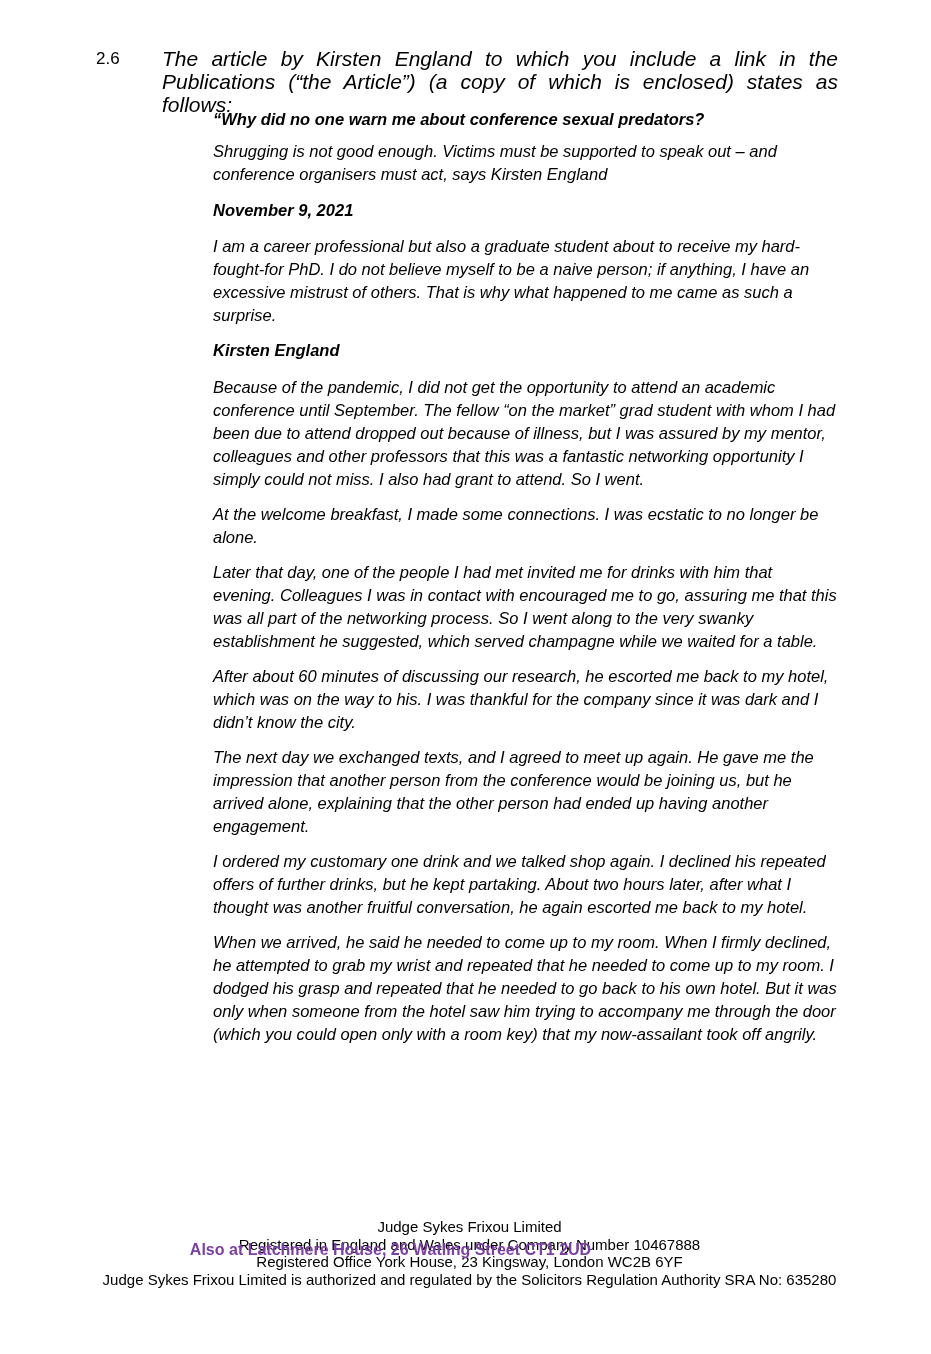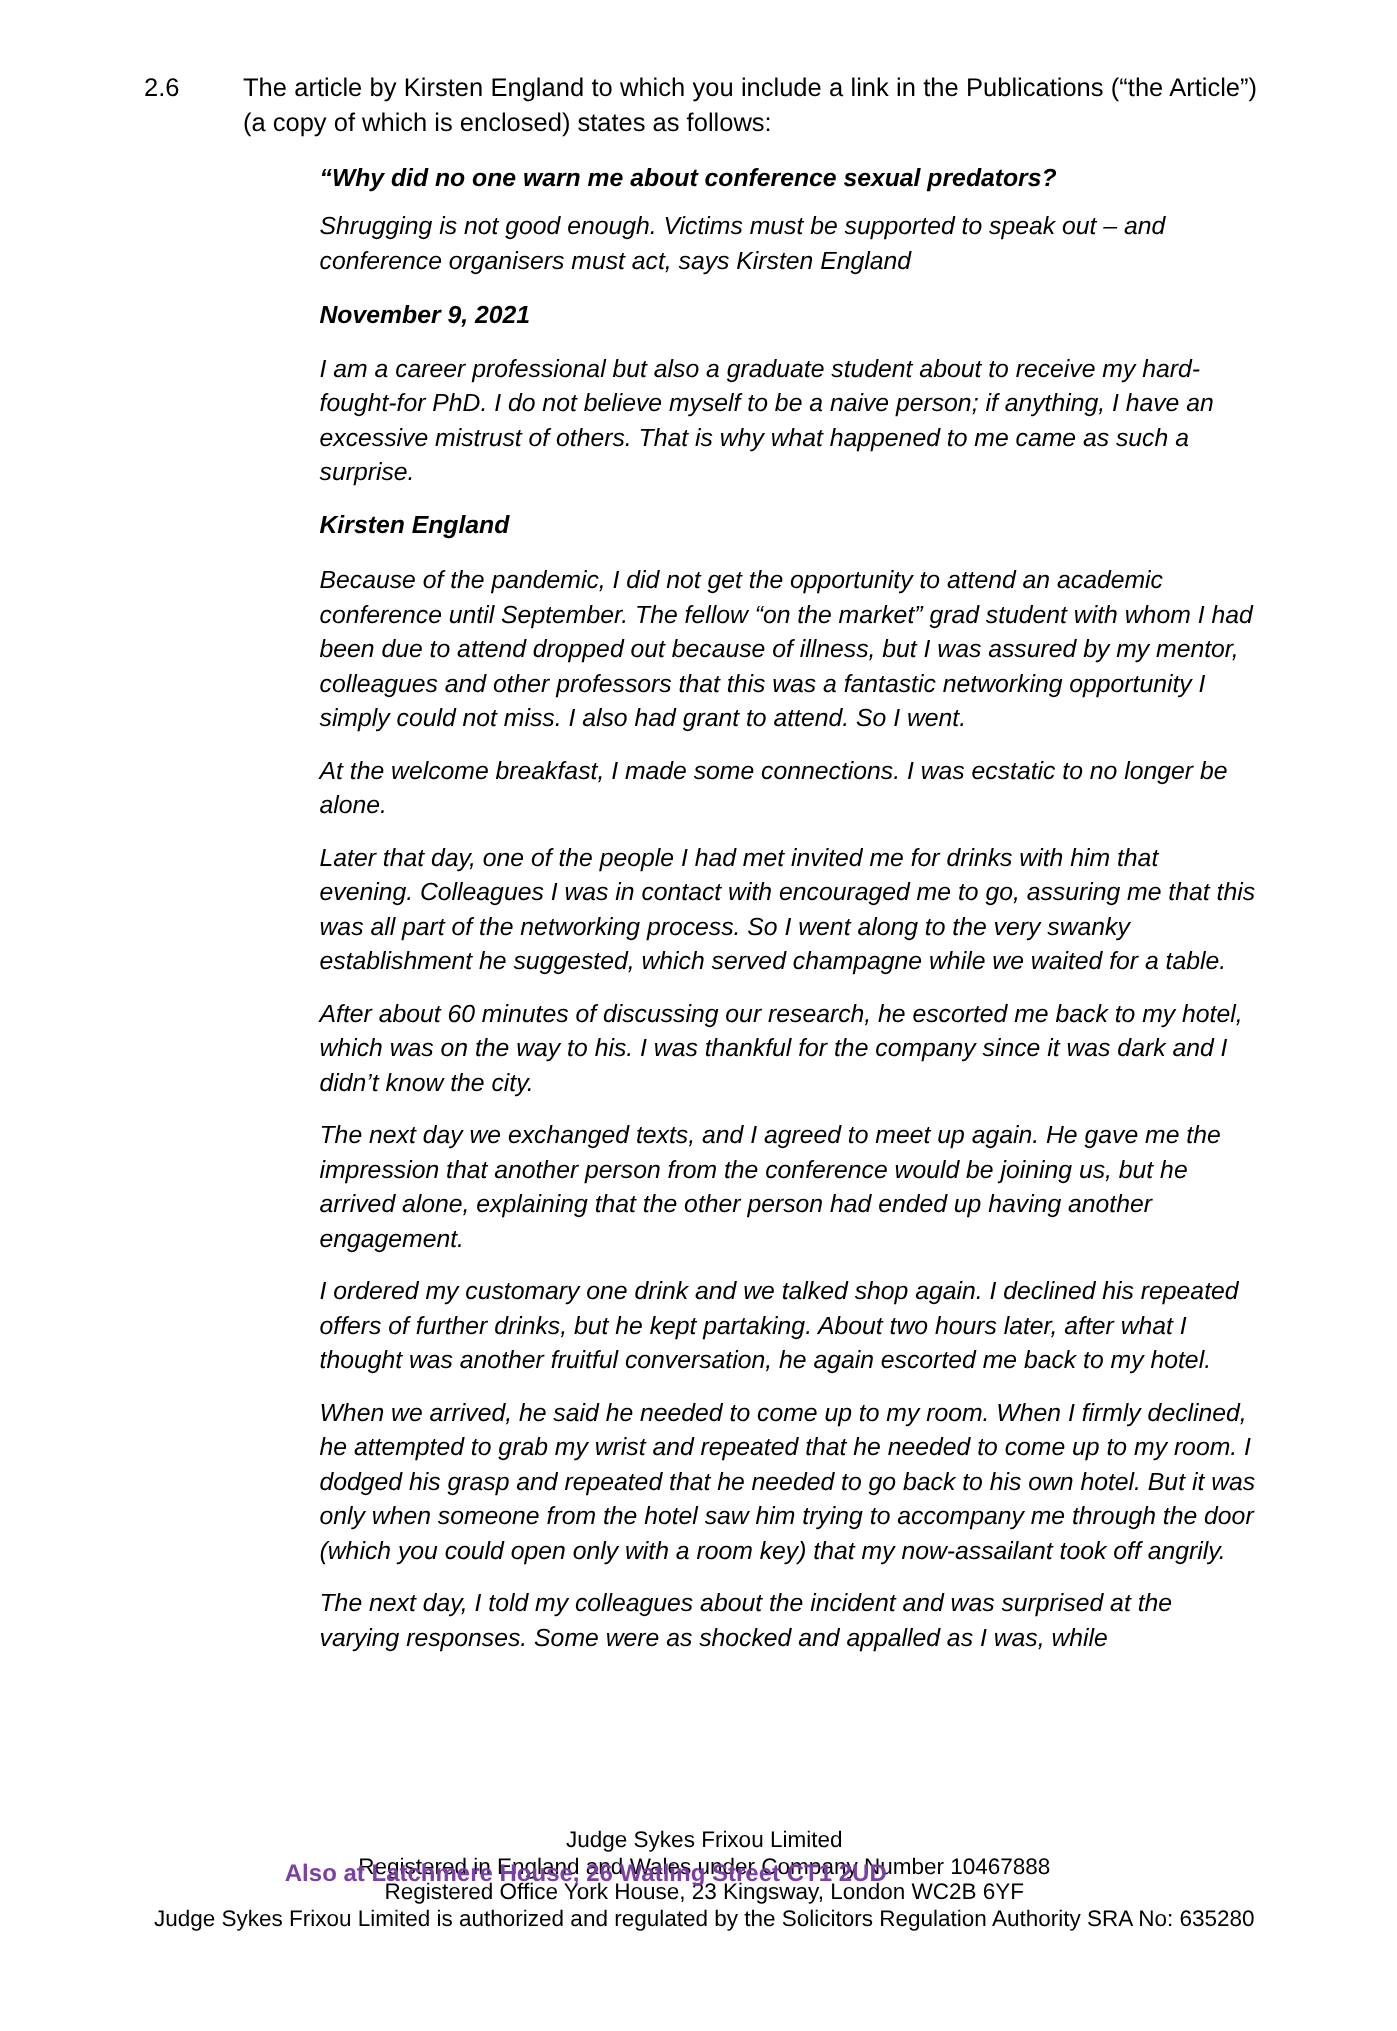--- a/index.html
+++ b/index.html
@@ -36,24 +36,25 @@
   }
   .clause-number {
     width: 66px;
     flex: 0 0 66px;
     font-size: 17px;
     line-height: 23px;
     white-space: nowrap;
   }
   .clause-text {
     flex: 1 1 auto;
-    font-size: 17px;
+    font-size: 21px;
     line-height: 23px;
     text-align: justify;
     text-justify: inter-word;
+    font-style: italic;
   }
 
   
   .article {
     position: absolute;
     left: 213px;
     top: 108px;
     width: 625px;
   }
   .article-block {
@@ -146,21 +147,20 @@
     <div class="article-block art-para">Later that day, one of the people I had met invited me for drinks with him that evening. Colleagues I was in contact with encouraged me to go, assuring me that this was all part of the networking process. So I went along to the very swanky establishment he suggested, which served champagne while we waited for a table.</div>
 
     <div class="article-block art-para">After about 60 minutes of discussing our research, he escorted me back to my hotel, which was on the way to his. I was thankful for the company since it was dark and I didn’t know the city.</div>
 
     <div class="article-block art-para">The next day we exchanged texts, and I agreed to meet up again. He gave me the impression that another person from the conference would be joining us, but he arrived alone, explaining that the other person had ended up having another engagement.</div>
 
     <div class="article-block art-para">I ordered my customary one drink and we talked shop again. I declined his repeated offers of further drinks, but he kept partaking. About two hours later, after what I thought was another fruitful conversation, he again escorted me back to my hotel.</div>
 
     <div class="article-block art-para">When we arrived, he said he needed to come up to my room. When I firmly declined, he attempted to grab my wrist and repeated that he needed to come up to my room. I dodged his grasp and repeated that he needed to go back to his own hotel. But it was only when someone from the hotel saw him trying to accompany me through the door (which you could open only with a room key) that my now-assailant took off angrily.</div>
 
-    <div class="article-block art-para">The next day, I told my colleagues about the incident and was surprised at the varying responses. Some were as shocked and appalled as I was, while</div>
 
   </div>
 
   <div class="footer">
     <div class="footer-line">Judge Sykes Frixou Limited</div>
     <div class="footer-line">Registered in England and Wales under Company Number 10467888</div>
     <div class="footer-line">Registered Office York House, 23 Kingsway, London WC2B 6YF</div>
     <div class="footer-line">Judge Sykes Frixou Limited is authorized and regulated by the Solicitors Regulation Authority SRA No: 635280</div>
   </div>
 

